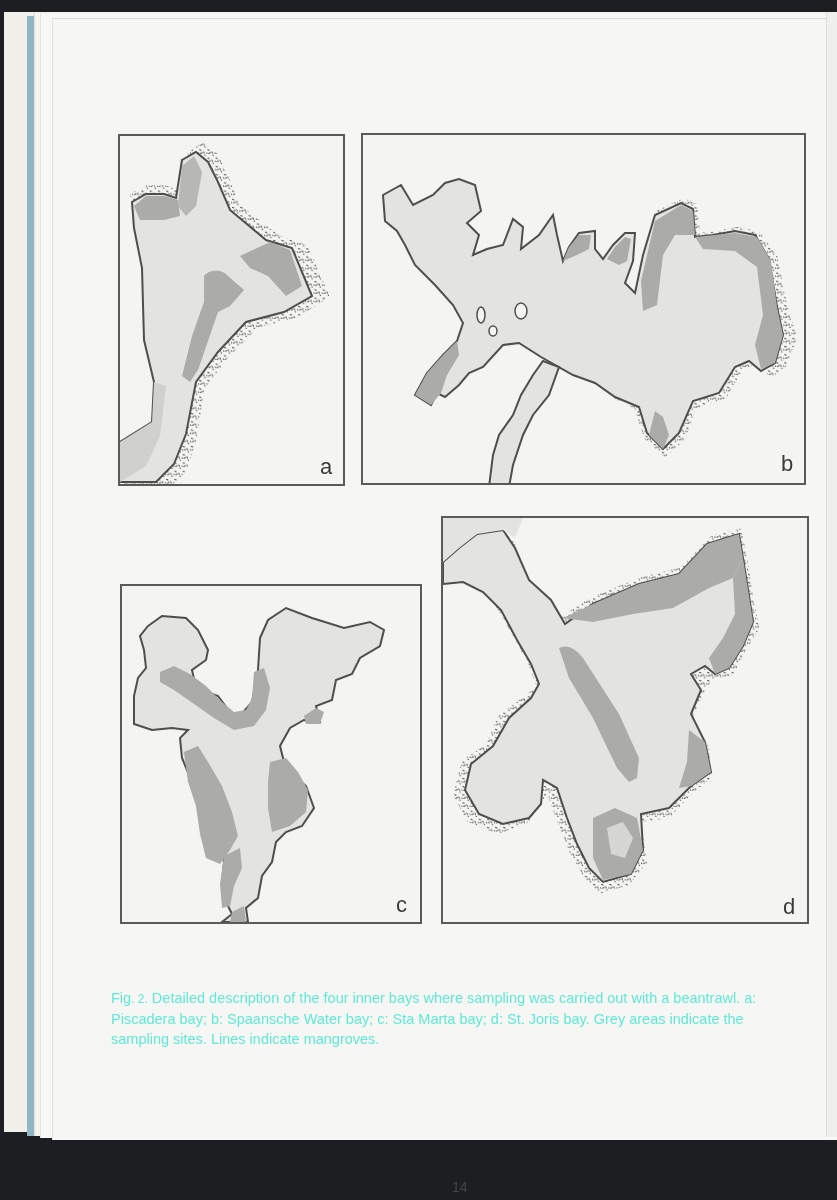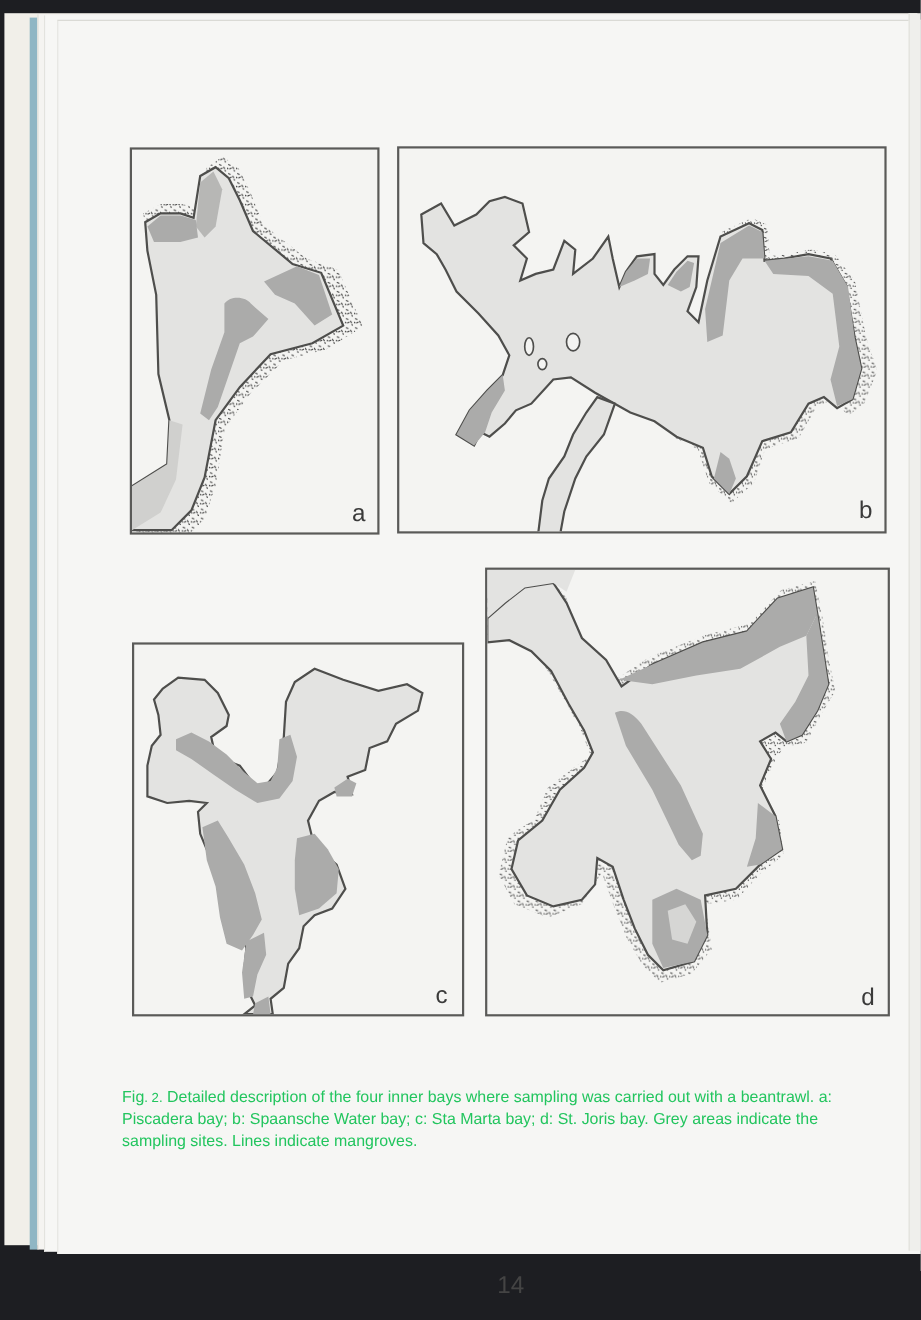--- a/index.html
+++ b/index.html
@@ -6,23 +6,23 @@
   body { width:837px; height:1200px; background:#1d1e22; position:relative; overflow:hidden; font-family:"Liberation Sans", sans-serif; }
   .stack1 { position:absolute; left:4px; top:12px; width:830px; height:1120px; background:#f1efe9; }
   .stack-blue { position:absolute; left:27px; top:16px; width:7px; height:1120px; background:#8fb6c4; }
   .stack2 { position:absolute; left:34px; top:13px; width:800px; height:1123px; background:#f5f4f1; border-left:1px solid #dcdcd6; }
   .stack3 { position:absolute; left:40px; top:14px; width:795px; height:1124px; background:#f7f7f5; border-left:1px solid #e3e3de; }
   .page { position:absolute; left:52px; top:18px; width:785px; height:1121px; background:#f6f6f4; border-left:1px solid #e5e5e0; border-top:1px solid #d8d8d2; }
   .rightedge { position:absolute; left:826px; top:12px; width:11px; height:1125px; background:#efefec; border-left:1px solid #e0e0db; }
   .panel { position:absolute; border:2px solid #5a5a58; background:#f4f4f2; box-sizing:border-box; overflow:hidden; }
   .panel svg { position:absolute; left:0; top:0; }
   .panel-label { position:absolute; font-size:22px; color:#3a3a3a; }
-  .caption { position:absolute; left:111px; top:988px; width:660px; font-size:14.5px; line-height:20px; color:#22c55e; }
+  .caption { position:absolute; left:111px; top:988px; width:660px; font-size:14.5px; line-height:20px; color:#5eead4; }
   .caption .sc { font-size:12px; }
-  .pageno { position:absolute; left:452px; top:1155px; font-size:22px; color:#444; }
+  .pageno { position:absolute; left:452px; top:1179px; font-size:14px; color:#444; }
 </style>
 </head>
 <body>
 
 <div class="stack1"></div>
 <div class="stack-blue"></div>
 <div class="stack2"></div>
 <div class="stack3"></div>
 <div class="page"></div>
 <div class="rightedge"></div>

